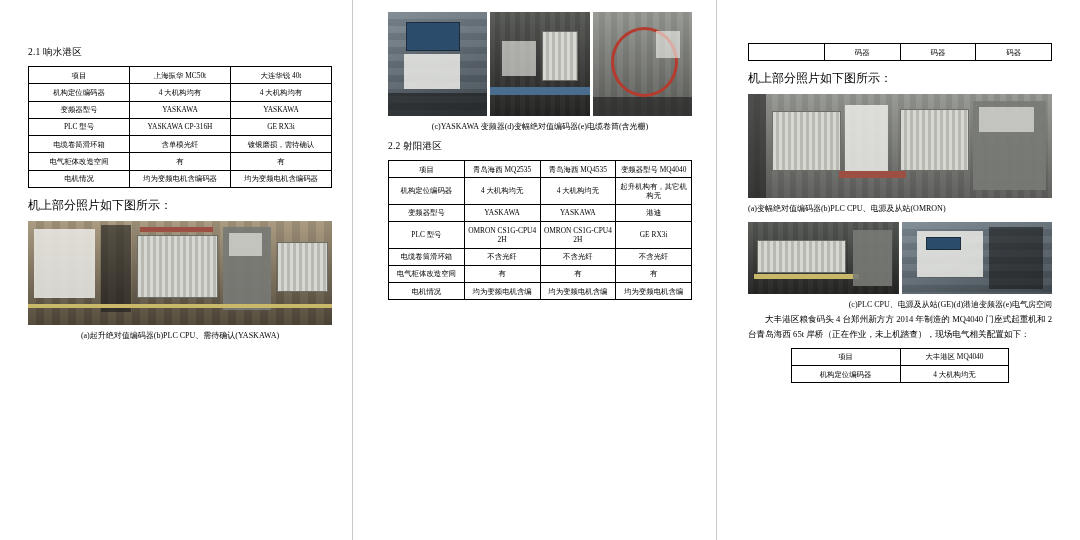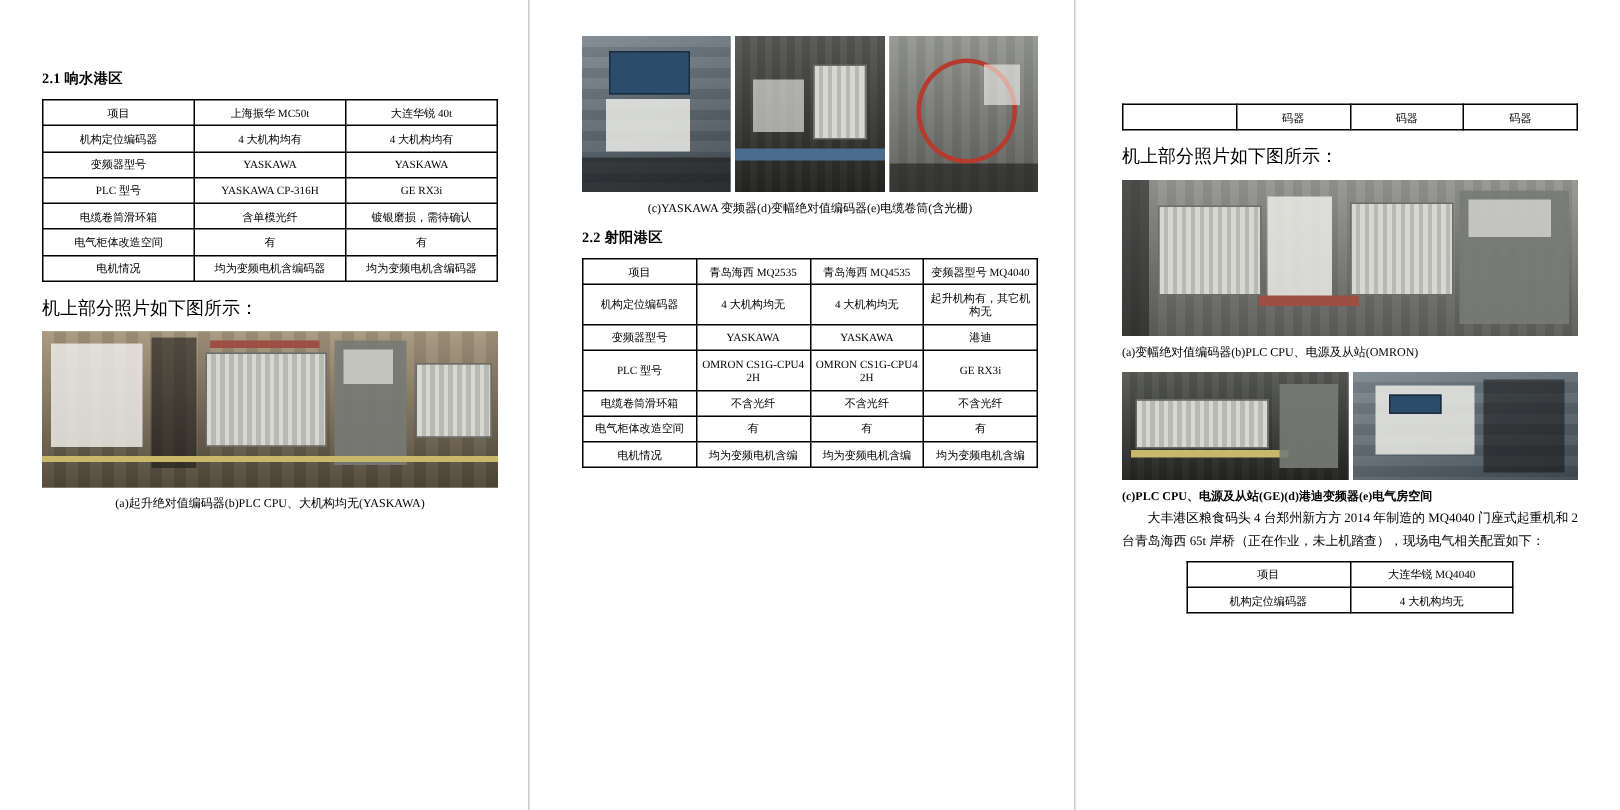--- a/index.html
+++ b/index.html
@@ -33,21 +33,21 @@
     top: 0;
     bottom: 0;
     width: 1px;
     background: #c9c9c9;
   }
   .divider-1 { left: 352px; }
   .divider-2 { left: 716px; }
 
   h3.heading {
     font-size: 9.5px;
-    font-weight: bold;
+    font-weight: normal;
     margin: 0 0 7px 0;
     letter-spacing: 0.2px;
   }
   p.para {
     font-size: 8.6px;
     line-height: 1.65;
     margin: 0 0 7px 0;
     text-align: justify;
     text-indent: 17px;
   }
@@ -63,24 +63,23 @@
     margin: 5px 0 7px 0;
     text-align: left;
   }
   p.plain {
     font-size: 12px;
     line-height: 1.6;
     margin: 4px 0 6px 0;
   }
   .caption-row {
     display: flex;
-    justify-content: flex-start;
+    justify-content: flex-end;
     font-size: 8px;
     margin: 5px 0 2px 0;
-    font-weight: bold;
   }
 
   table.tbl {
     border-collapse: collapse;
     width: 100%;
     margin: 3px 0 8px 0;
     table-layout: fixed;
   }
   table.tbl td {
     border: 1px solid #000;
@@ -225,24 +224,24 @@
       <i class="sh-panelwhite" style="left:2%;top:8%;width:20%;height:66%;"></i>
       <i class="sh-dark" style="left:24%;top:4%;width:10%;height:84%;"></i>
       <i class="sh-module" style="left:36%;top:14%;width:26%;height:58%;"></i>
       <i class="sh-wire-red" style="left:37%;top:6%;width:24%;height:5%;"></i>
       <i class="sh-panelgrey" style="left:64%;top:6%;width:16%;height:80%;"></i>
       <i class="sh-module" style="left:82%;top:20%;width:16%;height:46%;"></i>
       <i class="sh-wire" style="left:0%;top:80%;width:100%;height:4%;"></i>
       <i class="sh-light" style="left:66%;top:12%;width:11%;height:22%;"></i>
     </div>
 
-    <p class="caption">(a)起升绝对值编码器(b)PLC CPU、大机构均无(YASKAWA)</p>
+    <p class="caption">(a)起升绝对值编码器(b)PLC CPU、需待确认(YASKAWA)</p>
   </div>
 
-  <div class="col" style="padding-top:20px;">
+  <div class="col" style="padding-top:8px;">
 
     <div class="photo-grid-2">
       <div class="ph r2 ph-cab-blue">
         <i class="sh-screen" style="left:18%;top:10%;width:52%;height:26%;"></i>
         <i class="sh-panelwhite" style="left:16%;top:40%;width:56%;height:34%;"></i>
         <i class="sh-dark" style="left:0%;top:78%;width:100%;height:22%;"></i>
       </div>
       <div class="ph r2 ph-cab-dark">
         <i class="sh-light" style="left:12%;top:28%;width:34%;height:34%;"></i>
         <i class="sh-module" style="left:52%;top:18%;width:34%;height:46%;"></i>
@@ -301,21 +300,21 @@
         <tr>
           <td>电机情况</td>
           <td>均为变频电机含编</td>
           <td>均为变频电机含编</td>
           <td>均为变频电机含编</td>
         </tr>
       </tbody>
     </table>
   </div>
 
-  <div class="col" style="padding-top:66px;">
+  <div class="col" style="padding-top:40px;">
 
     <table class="tbl">
       <tbody>
         <tr>
           <td>&nbsp;</td>
           <td>码器</td>
           <td>码器</td>
           <td>码器</td>
         </tr>
       </tbody>
@@ -353,21 +352,21 @@
       <span>(d)港迪变频器(e)电气房空间</span>
     </div>
 
 
     <p class="para">大丰港区粮食码头 4 台郑州新方方 2014 年制造的 MQ4040 门座式起重机和 2 台青岛海西 65t 岸桥（正在作业，未上机踏查），现场电气相关配置如下：</p>
 
     <table class="tbl" style="width:72%;margin-left:auto;margin-right:auto;">
       <tbody>
         <tr>
           <td>项目</td>
-          <td>大连华锐 MQ4040</td>
+          <td>大丰港区 MQ4040</td>
         </tr>
         <tr>
           <td>机构定位编码器</td>
           <td>4 大机构均无</td>
         </tr>
       </tbody>
     </table>
   </div>
 
 </div>

